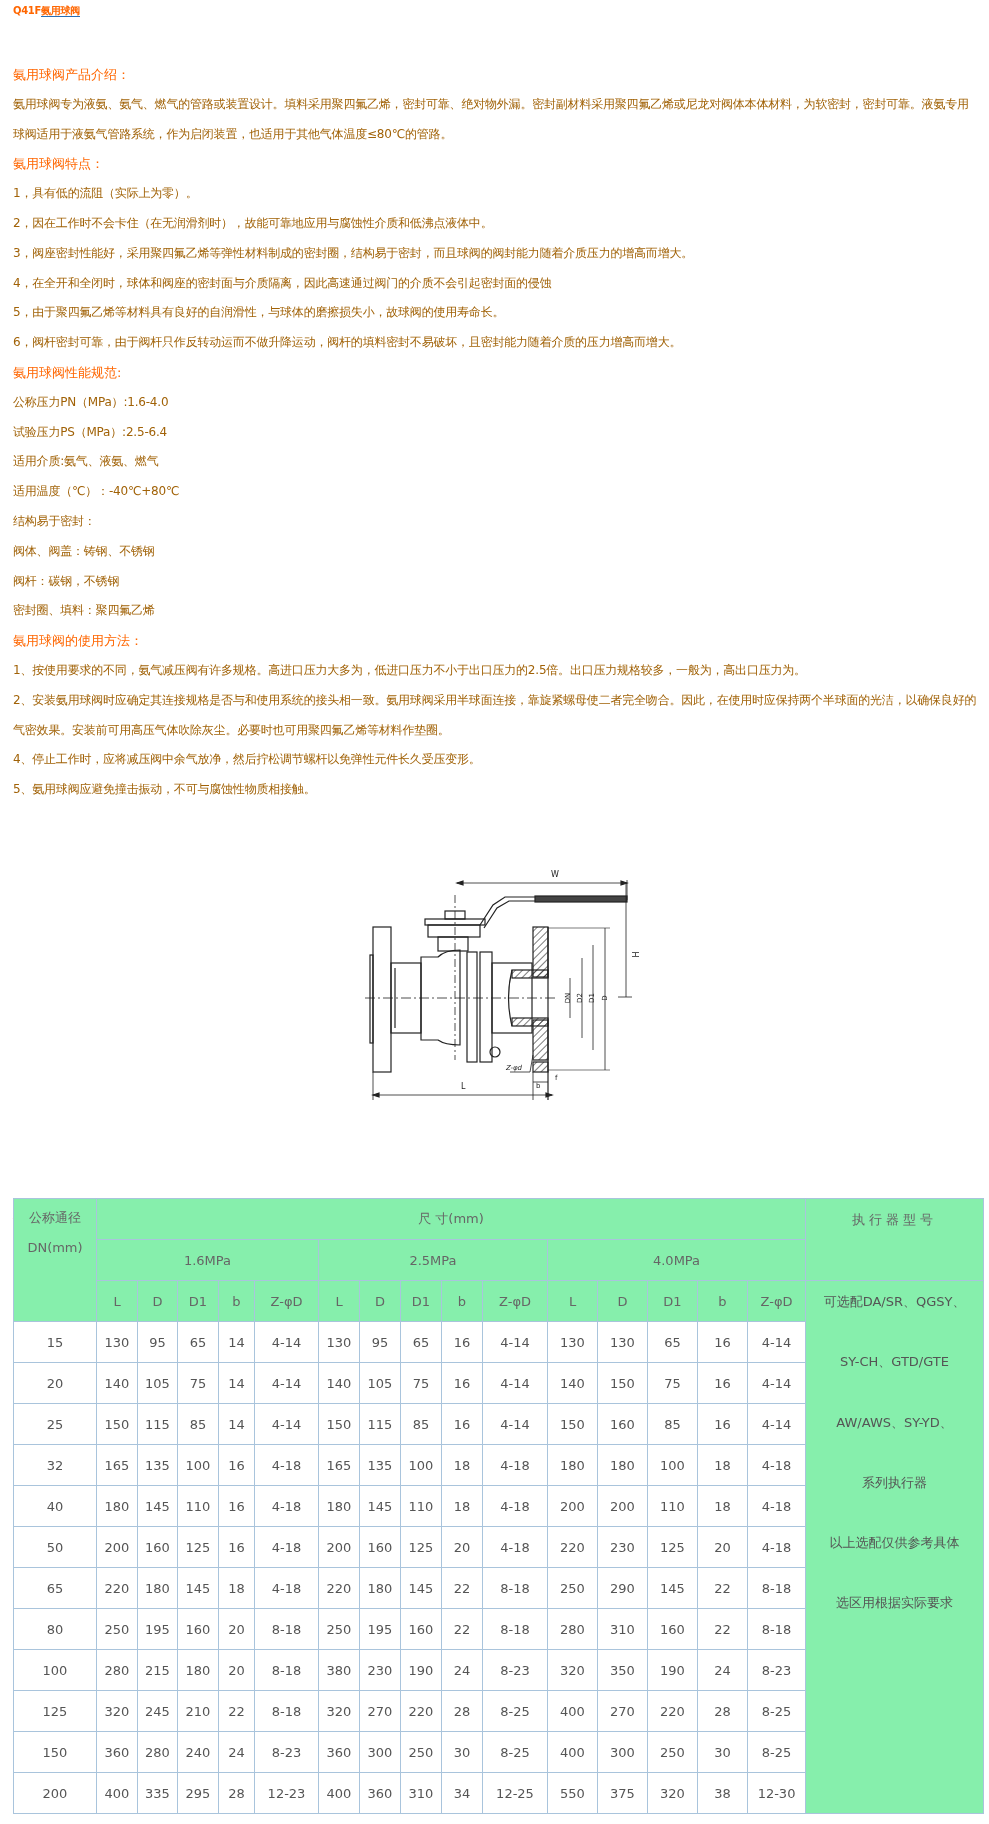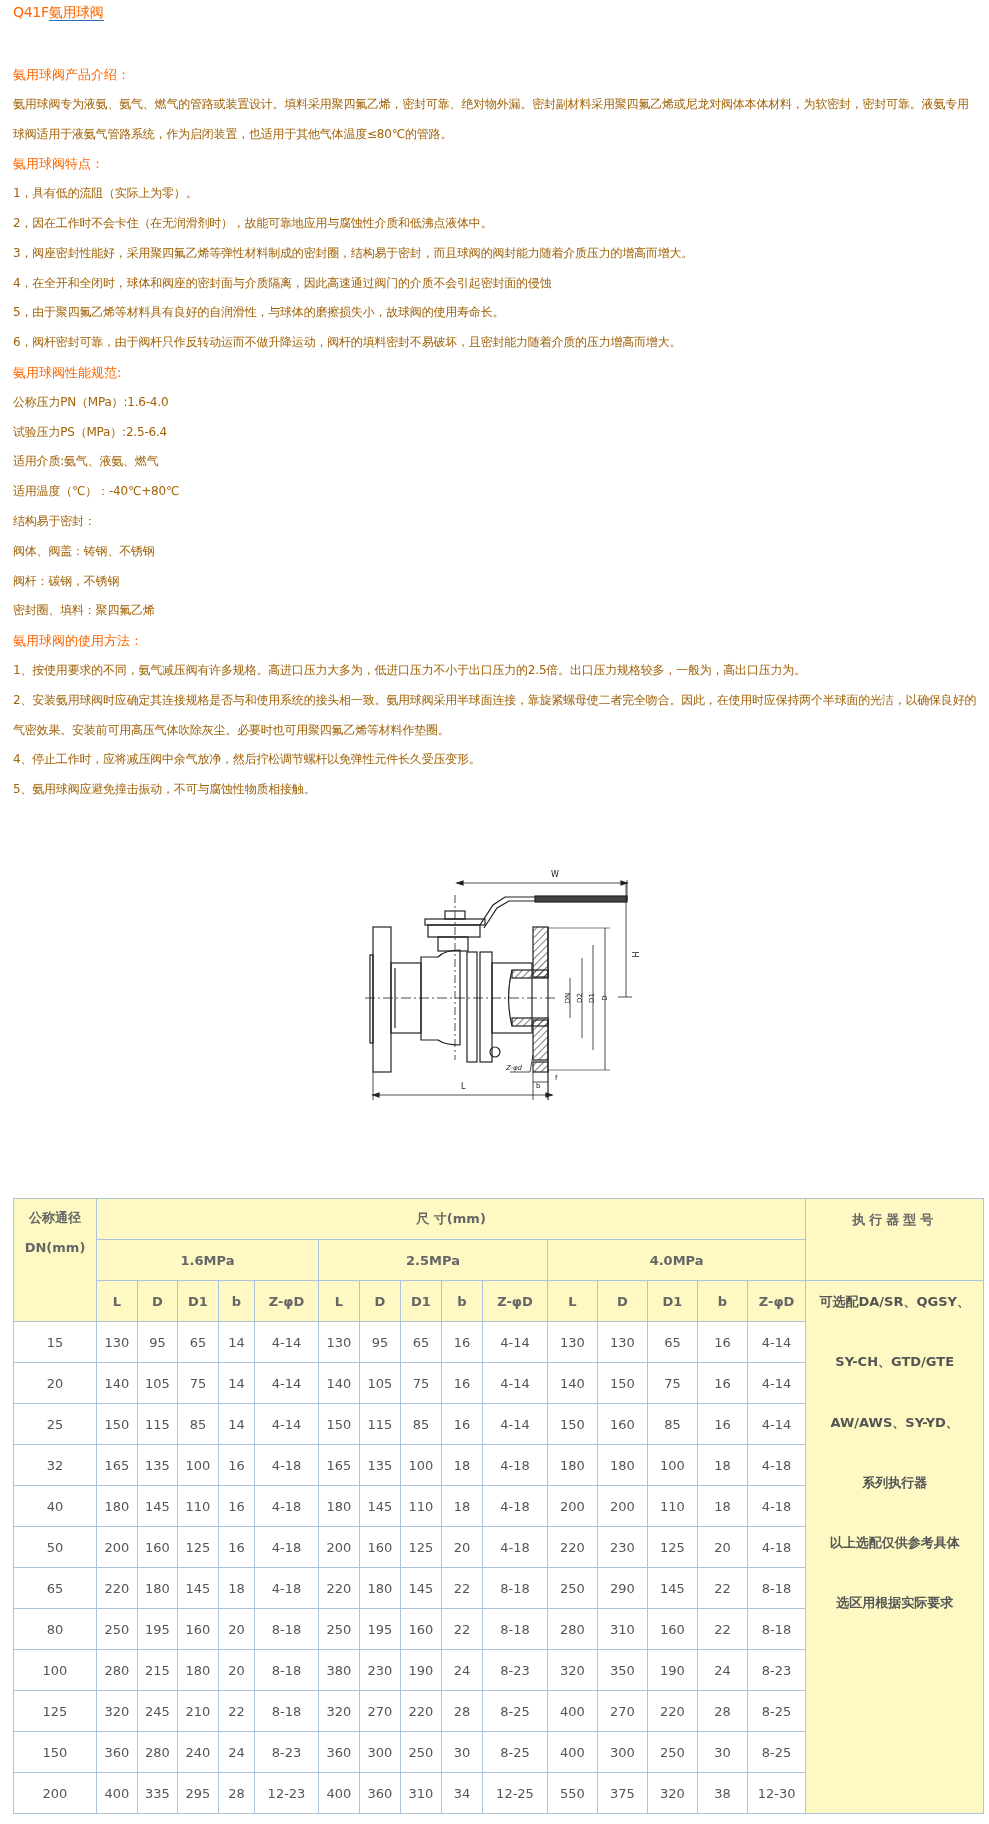--- a/index.html
+++ b/index.html
@@ -1,30 +1,30 @@
 <!DOCTYPE html>
 <html><head>
 <meta charset="utf-8">
 <style>
   html, body { margin:0; padding:0; background:#ffffff; }
   body { width:989px; height:1824px; position:relative; overflow:hidden;
          font-family:"DejaVu Sans", "Liberation Sans", sans-serif; color:#555555; }
-  .title { position:absolute; left:13px; top:4px; font-size:14px; font-weight:normal; color:#ff6600; letter-spacing:-0.3px; }
+  .title { position:absolute; left:13px; top:4px; font-size:10px; font-weight:bold; color:#ff6600; letter-spacing:-0.3px; }
   .title a { color:#ff6600; text-decoration:none; border-bottom:1.5px solid #2a6fb5; }
   .content { position:absolute; left:13px; top:60px; width:965px; }
   .line { font-size:12px; line-height:29.8px; height:29.8px; white-space:nowrap; color:#a16207; letter-spacing:-0.2px; }
   .line.wrap { white-space:normal; height:auto; }
   .heading { font-size:13px; line-height:29.8px; height:29.8px; font-weight:normal; color:#ff6600; white-space:nowrap; }
   .drawing { position:absolute; left:355px; top:860px; width:285px; height:245px; }
   .table-title { position:absolute; left:13px; top:1170px; color:#ff6600; font-weight:bold; white-space:nowrap;margin-top:39px; }
   .table-title .big { font-size:17px; }
   .table-title .small { font-size:12px; }
   table.spec { position:absolute; left:13px; top:1198px; border-collapse:collapse; table-layout:fixed; width:970px; }
   table.spec td { border:1px solid #a9c4dc; text-align:center; vertical-align:middle; font-size:13px; color:#555; padding:0; height:40px; white-space:nowrap; }
-  table.spec tr.hdr td { background:#fef9c3; color:#666;font-weight:bold; }
+  table.spec tr.hdr td { background:#86efac; color:#666; }
   table.spec td.exec { background:#fff; vertical-align:top; white-space:normal; }
   .exec-lines { padding-top:6px; }
   .exec-line { height:60.3px; line-height:30px; font-size:13px; color:#555; }
   .exec-head { letter-spacing:4px; vertical-align:top !important; padding-top:12px !important; }
 </style>
 </head>
 <body>
 
 <div class="title">
   <span>Q41F</span><a>氨用球阀</a>

